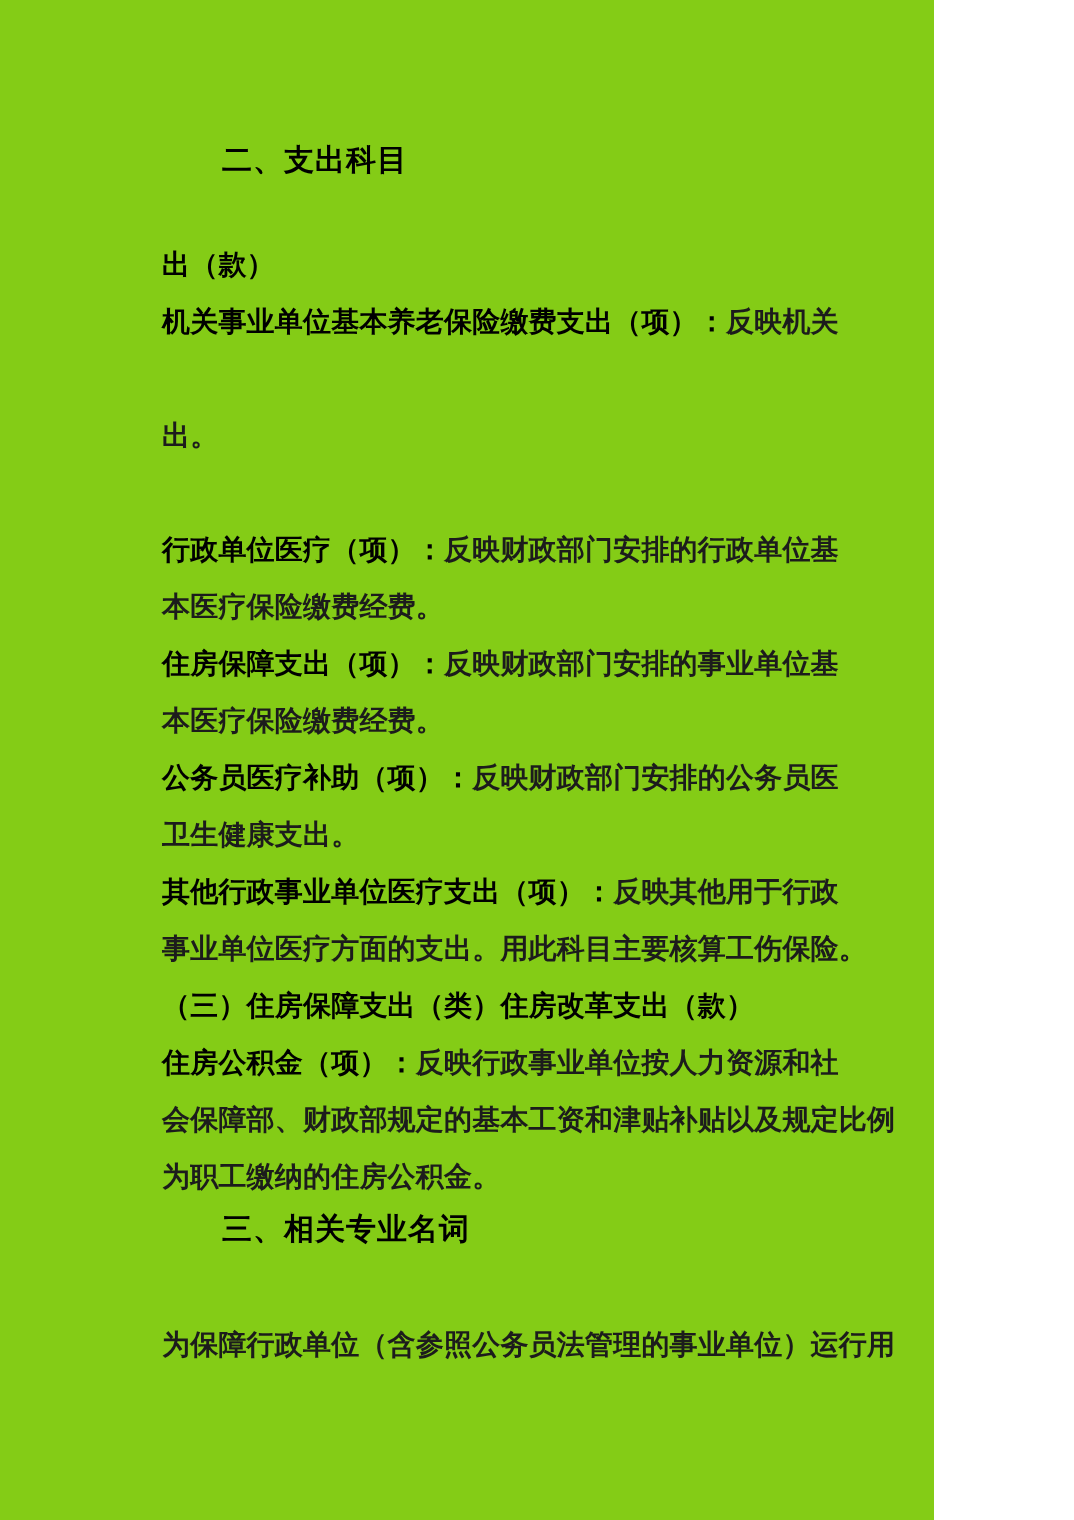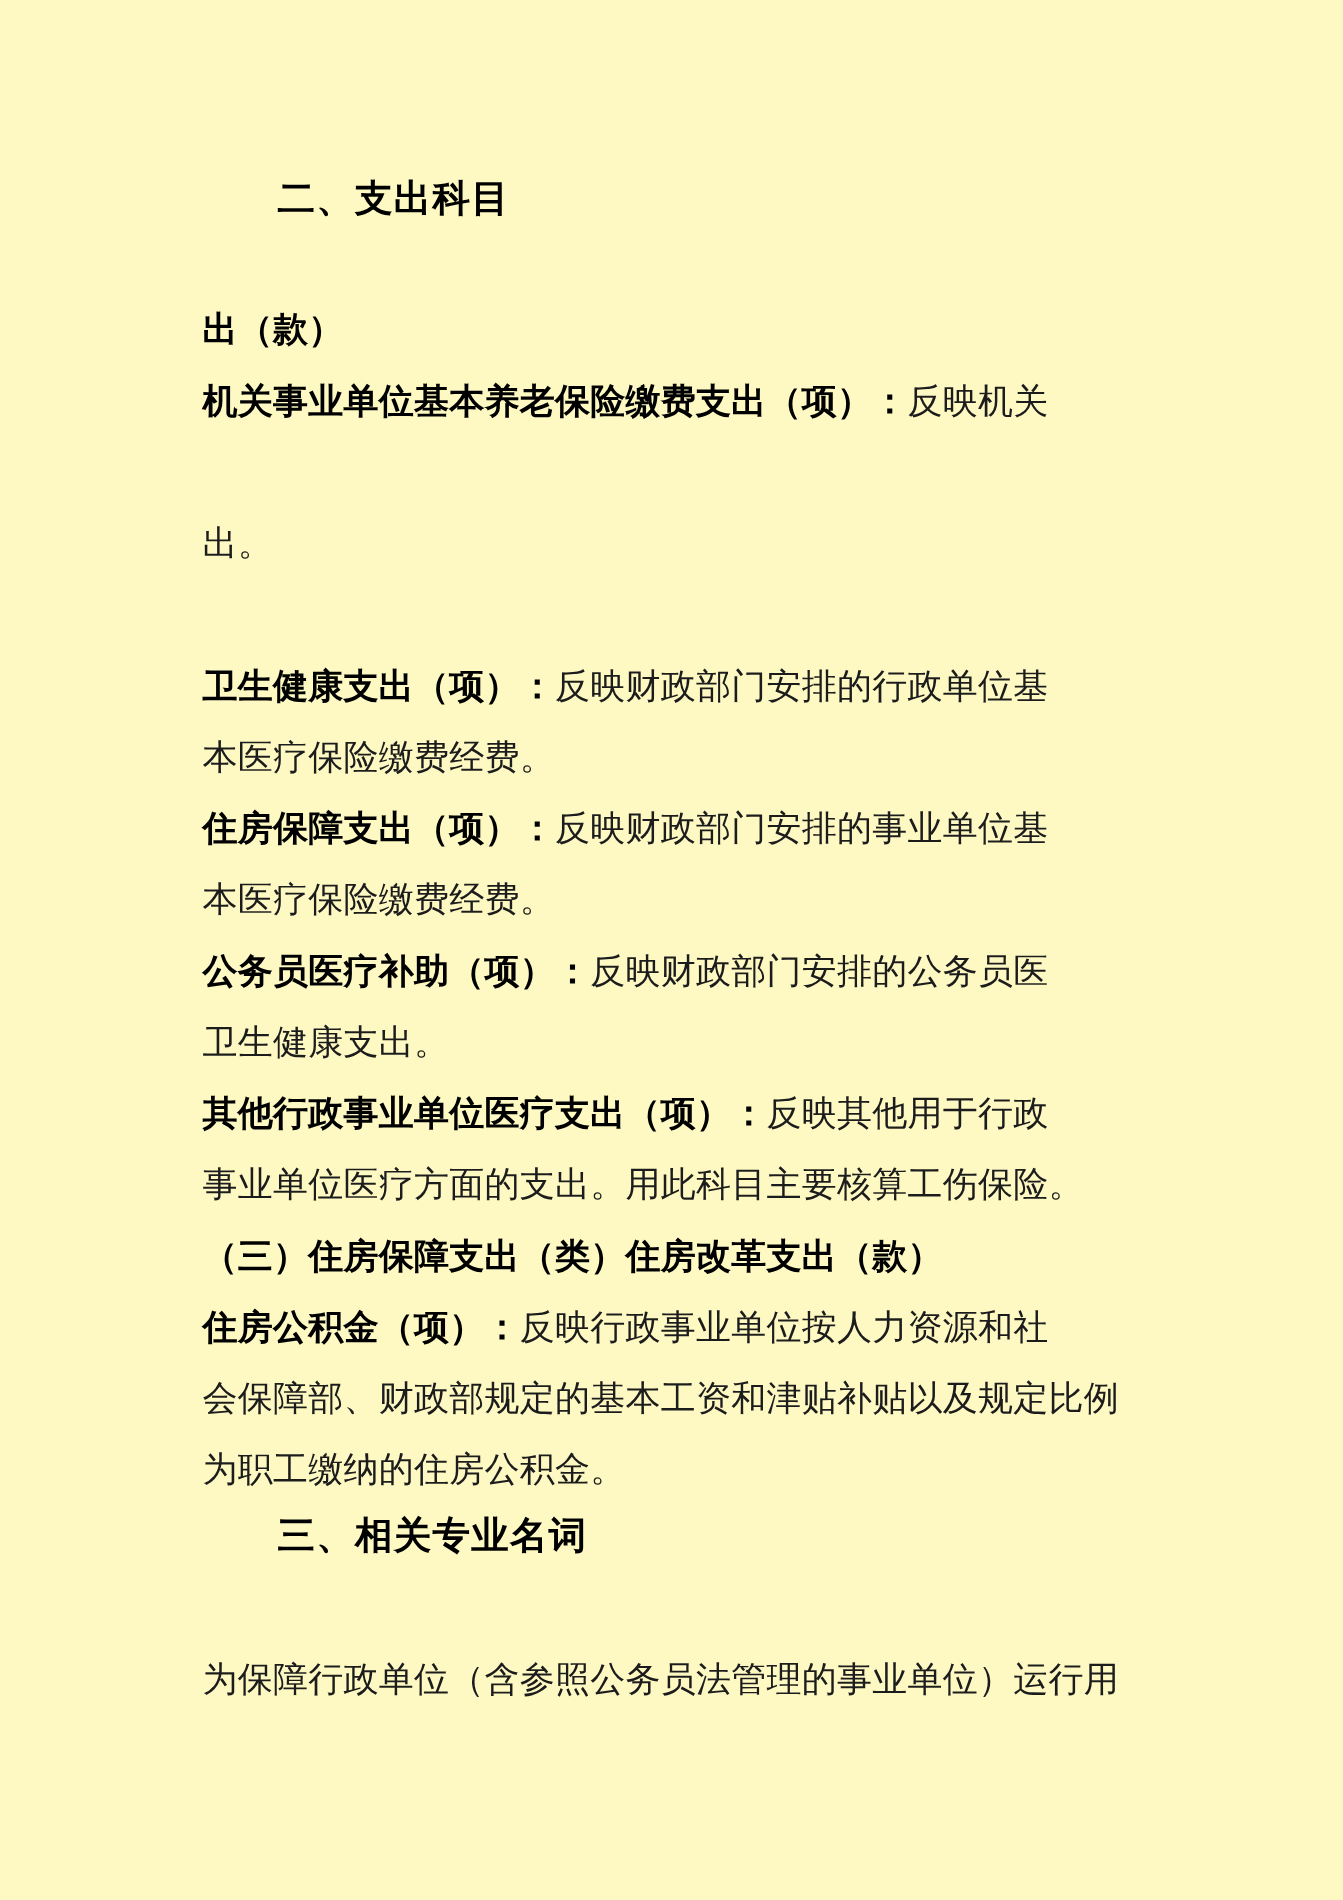--- a/index.html
+++ b/index.html
@@ -2,41 +2,41 @@
 <html><head>
 <meta charset="utf-8">
 <style>
   html, body {
     margin: 0;
     padding: 0;
     background: #ffffff;
   }
   .page {
     position: relative;
-    width: 1074px;
+    width: 934px;
     height: 1520px;
-    background: #fef9c3;
+    background: #84cc16;
     overflow: hidden;
     font-family: "Liberation Serif", "DejaVu Serif", serif;
     color: #1c1c1c;
   }
   .line {
     position: absolute;
     left: 162px;
     font-size: 28px;
     line-height: 30px;
     letter-spacing: 0.2px;
     white-space: pre;
   }
   .line .b {
     font-weight: bold;
     color: #000000;
   }
   .line .r {
-    font-weight: normal;
+    font-weight: bold;
     color: #1c1c1c;
   }
   .heading {
     left: 222px;
     font-family: "Liberation Sans", "DejaVu Sans", sans-serif;
     font-weight: bold;
     font-size: 30px;
     line-height: 32px;
     color: #000000;
     letter-spacing: 1px;
@@ -54,21 +54,21 @@
 
 
   <div class="line" style="top:250px"><span class="b">出（款）</span></div>
 
   <div class="line" style="top:307px"><span class="b">机关事业单位基本养老保险缴费支出（项）：</span><span class="r">反映机关</span></div>
 
 
   <div class="line" style="top:421px"><span class="r">出。</span></div>
 
 
-  <div class="line" style="top:535px"><span class="b">卫生健康支出（项）：</span><span class="r">反映财政部门安排的行政单位基</span></div>
+  <div class="line" style="top:535px"><span class="b">行政单位医疗（项）：</span><span class="r">反映财政部门安排的行政单位基</span></div>
 
   <div class="line" style="top:592px"><span class="r">本医疗保险缴费经费。</span></div>
 
   <div class="line" style="top:649px"><span class="b">住房保障支出（项）：</span><span class="r">反映财政部门安排的事业单位基</span></div>
 
   <div class="line" style="top:706px"><span class="r">本医疗保险缴费经费。</span></div>
 
   <div class="line" style="top:763px"><span class="b">公务员医疗补助（项）：</span><span class="r">反映财政部门安排的公务员医</span></div>
 
   <div class="line" style="top:820px"><span class="r">卫生健康支出。</span></div>

